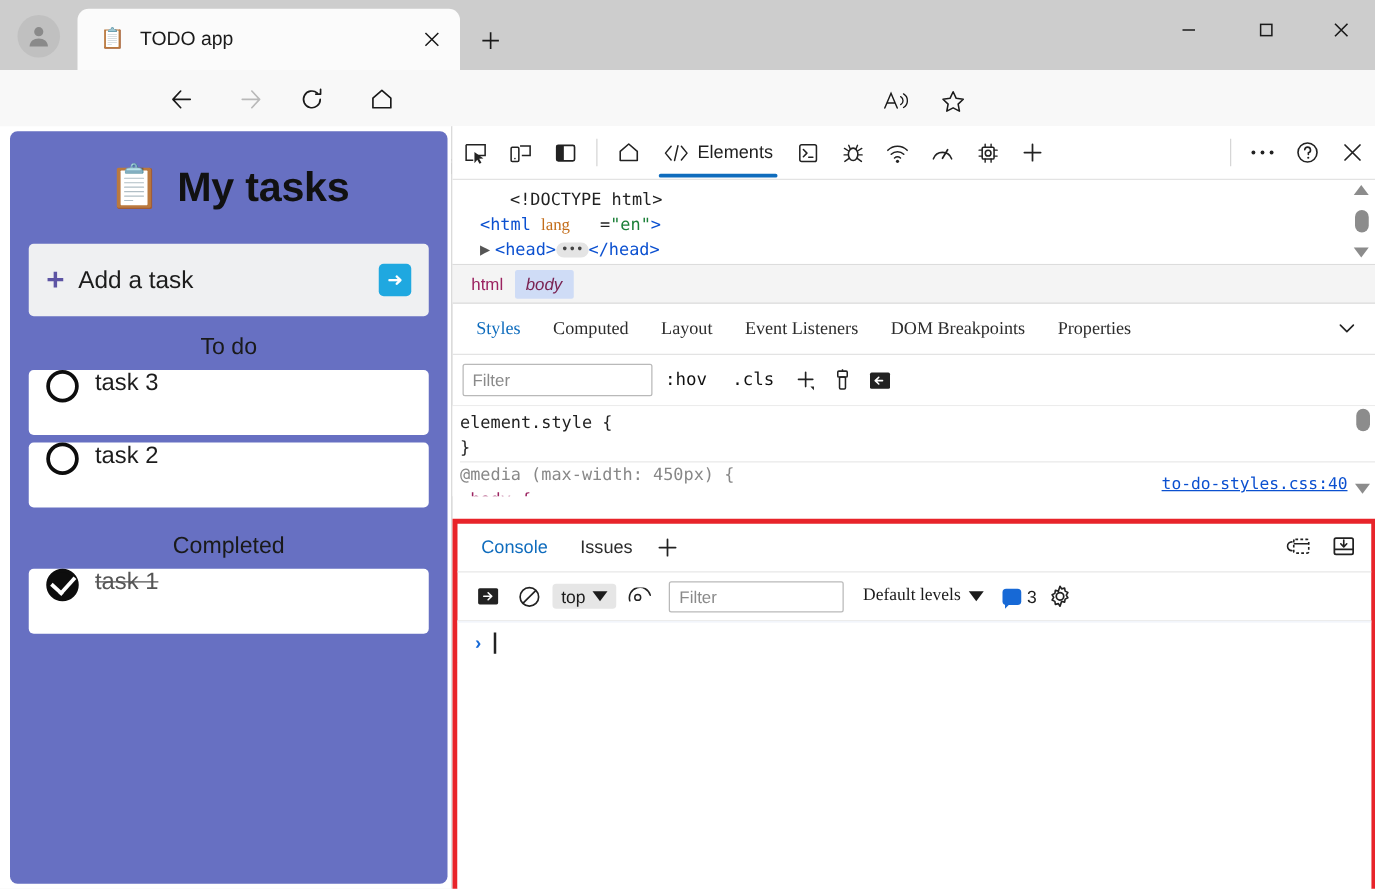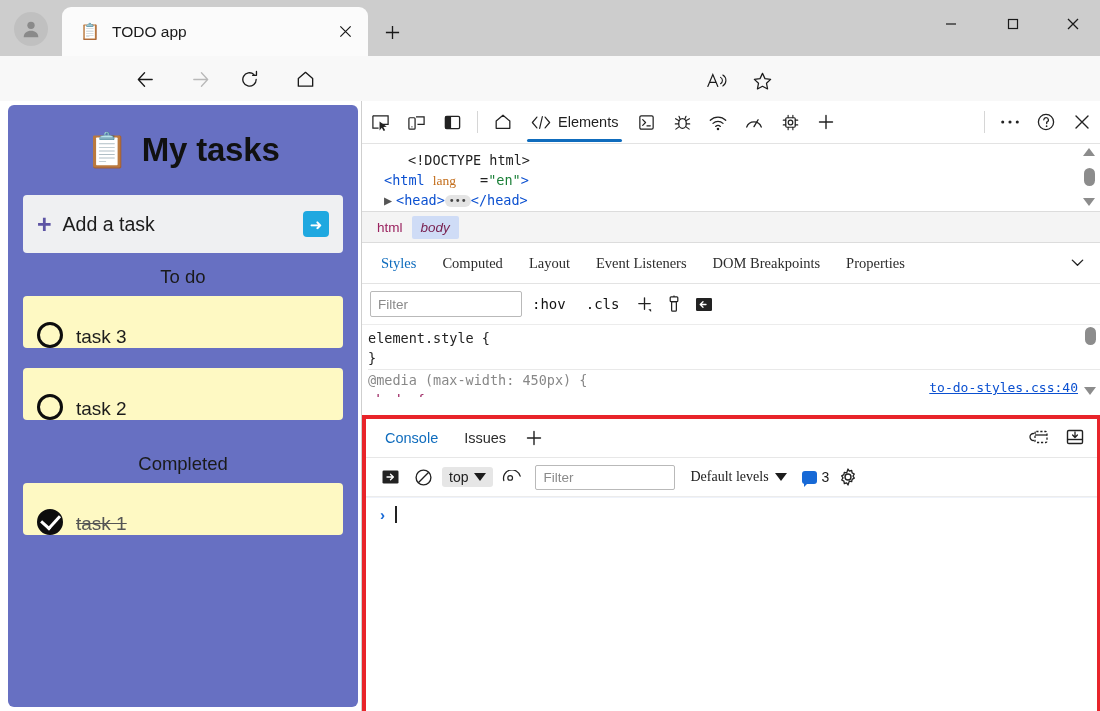--- a/index.html
+++ b/index.html
@@ -48,21 +48,21 @@
   .todo-title{display:flex;align-items:center;justify-content:center;gap:13px;height:90px;}
   .todo-title .emoji{font-size:34px;line-height:1;}
   .todo-title .ttxt{font-size:33px;font-weight:bold;color:#111;letter-spacing:-0.2px;}
 
   .addrow{height:58px;background:#eff0f2;border-radius:4px;display:flex;align-items:center;padding:0 14px;box-sizing:border-box;}
   .plus{font-size:25px;color:#5d54a4;font-weight:bold;line-height:1;margin-right:11px;}
   .addtxt{font-size:19.5px;color:#1c1c1c;flex:1;}
   .gobtn{width:26px;height:26px;background:#1fa8e0;border-radius:4px;display:flex;align-items:center;justify-content:center;color:#fff;font-size:15px;line-height:1;}
 
   .sect{text-align:center;font-size:18.5px;color:#1a1a1a;padding:13px 0 8px;}
-  .task{height:52px;background:#fef9c3;border-radius:4px;display:flex;align-items:flex-end;padding:0 14px;box-sizing:border-box;margin-bottom:20px;}
+  .task{height:52px;background:#ffffff;border-radius:4px;display:flex;align-items:flex-start;padding:0 14px;box-sizing:border-box;margin-bottom:6px;}
   .circ{width:26px;height:26px;border-radius:50%;border:3.5px solid #0d0d0d;box-sizing:border-box;margin-right:13px;flex:0 0 auto;}
   .circ.done{background:#0d0d0d;border-color:#0d0d0d;display:flex;align-items:center;justify-content:center;}
   .circ.done::after{content:"";width:9px;height:15px;border:solid #fff;border-width:0 3px 3px 0;transform:rotate(42deg) translate(-1px,-2px);}
   .tasktxt{font-size:19px;color:#1c1c1c;}
   .tasktxt.struck{text-decoration:line-through;color:#555;}
 
   
   .dt{position:absolute;left:361px;top:101px;width:739px;height:610px;background:#ffffff;border-left:1px solid #cfcfcf;box-sizing:border-box;}
   .dt-top{position:relative;height:42px;border-bottom:1px solid #e3e3e3;display:flex;align-items:center;background:#fff;}
   .dti{width:36px;height:30px;display:flex;align-items:center;justify-content:center;flex:0 0 auto;}

